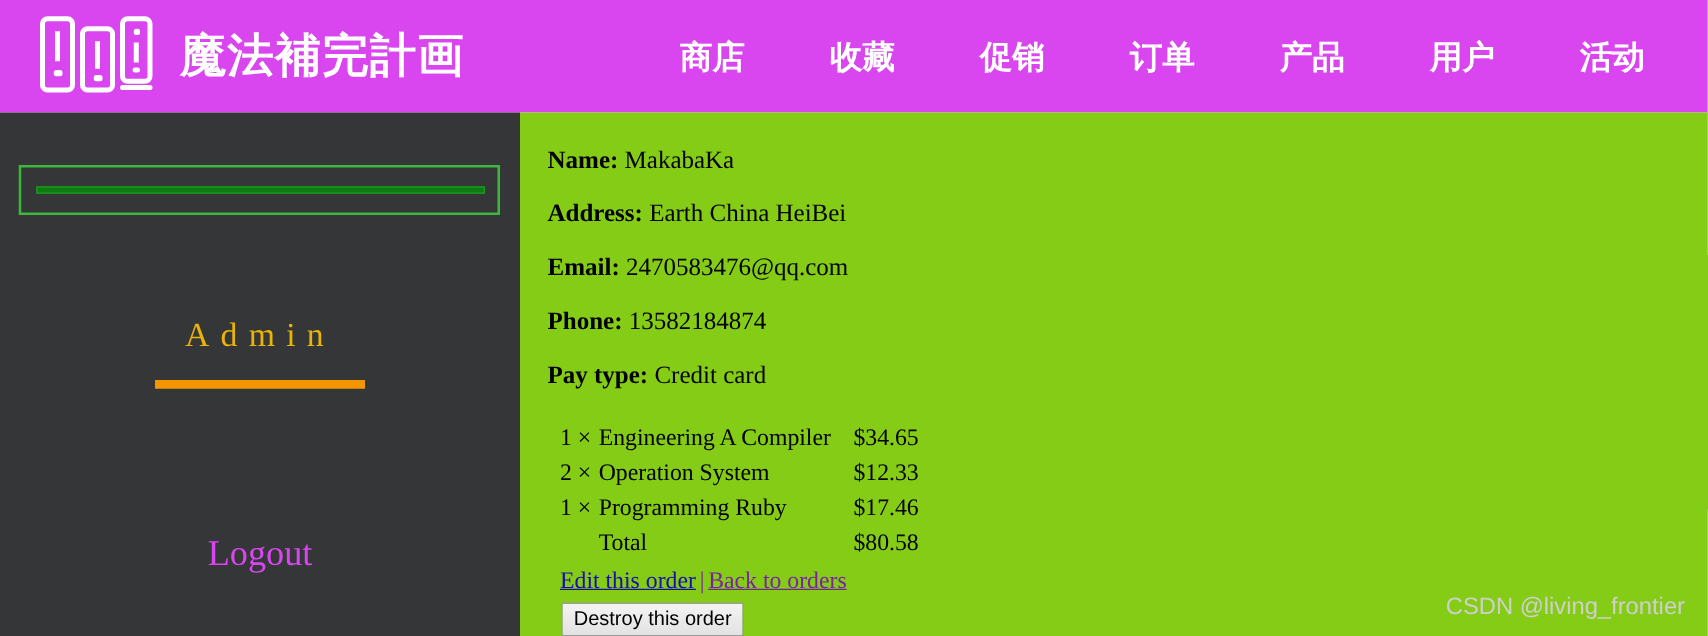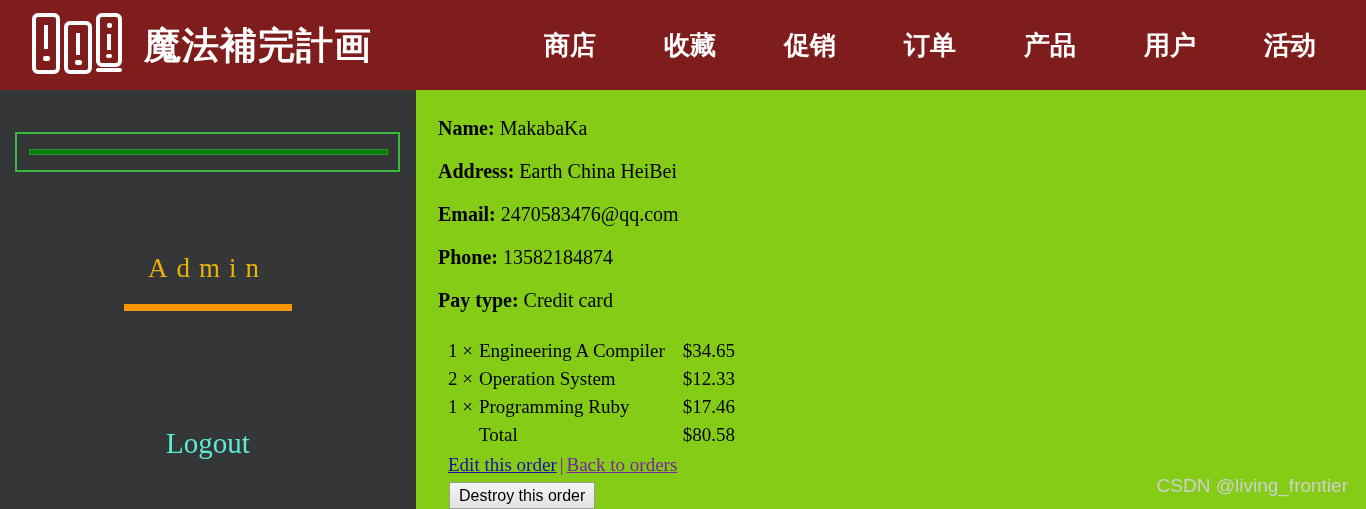--- a/index.html
+++ b/index.html
@@ -12,21 +12,21 @@
     height: 509px;
     overflow: hidden;
     background: #ffffff;
     font-family: "Liberation Serif", serif;
     position: relative;
   }
 
   
   .site-header {
     height: 90px;
-    background: #7f1d1d;
+    background: #d946ef;
     display: flex;
     align-items: center;
     box-sizing: border-box;
     padding: 0 50px 0 30px;
     position: relative;
   }
   .brand {
     display: flex;
     align-items: center;
     gap: 18px;
@@ -117,21 +117,21 @@
     margin: 22px auto 0 auto;
   }
   .logout-block {
     position: absolute;
     top: 337px;
     left: 0;
     right: 0;
     text-align: center;
   }
   .logout-link {
-    color: #5eead4;
+    color: #d946ef;
     font-size: 29px;
     font-family: "Liberation Serif", serif;
     text-decoration: none;
     cursor: pointer;
   }
 
   
   .content {
     flex: 1;
     background: #84cc16;

